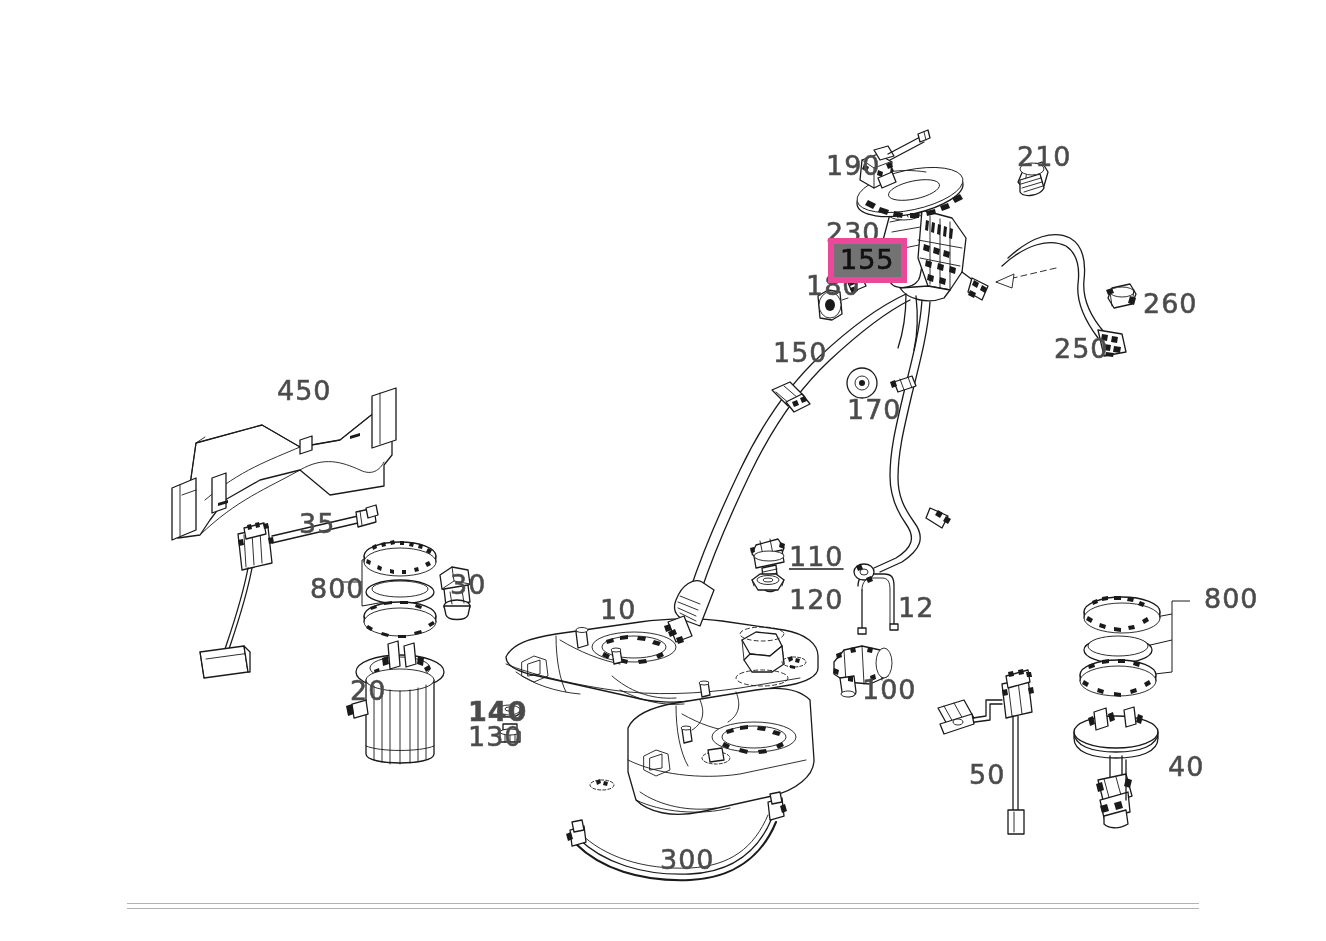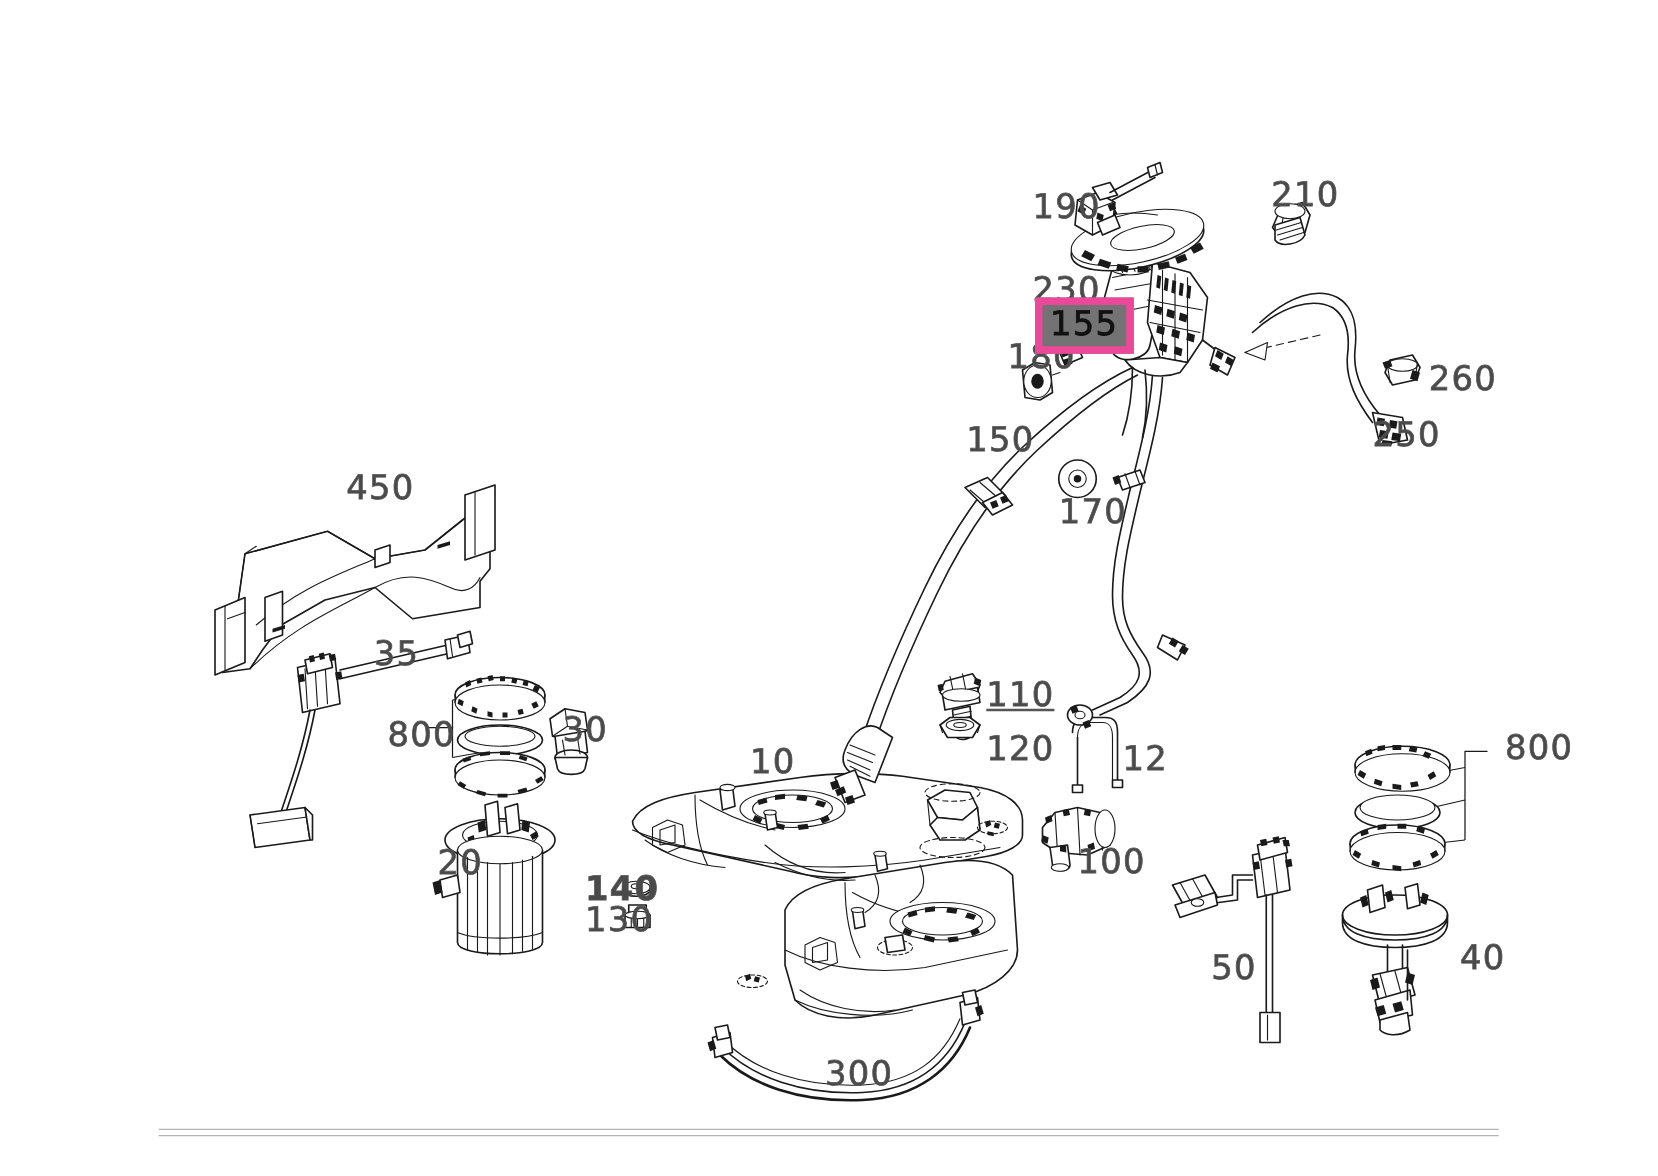--- a/index.html
+++ b/index.html
@@ -700,21 +700,21 @@
     </g>
 
   </svg>
 
   <div class="callout" style="left:826px; top:152px;">190</div>
   <div class="callout" style="left:1017px; top:143px;">210</div>
   <div class="callout" style="left:826px; top:199px;margin-top:20px;">230</div>
   <div class="callout hl" style="left:828px; top:238px;">155</div>
   <div class="callout" style="left:806px; top:272px;">180</div>
   <div class="callout" style="left:1143px; top:290px;">260</div>
-  <div class="callout" style="left:1054px; top:335px;margin-left:44px;">250</div>
+  <div class="callout" style="left:1054px; top:335px;">250</div>
   <div class="callout" style="left:773px; top:339px;">150</div>
   <div class="callout" style="left:277px; top:377px;">450</div>
   <div class="callout" style="left:847px; top:396px;">170</div>
   <div class="callout" style="left:283px; top:510px;margin-left:16px;">35</div>
   <div class="callout" style="left:789px; top:543px;text-decoration:underline;">110</div>
   <div class="callout" style="left:450px; top:559px;margin-top:12px;">30</div>
   <div class="callout" style="left:310px; top:575px;">800</div>
   <div class="callout" style="left:1204px; top:585px;">800</div>
   <div class="callout" style="left:789px; top:586px;">120</div>
   <div class="callout" style="left:898px; top:594px;">12</div>

